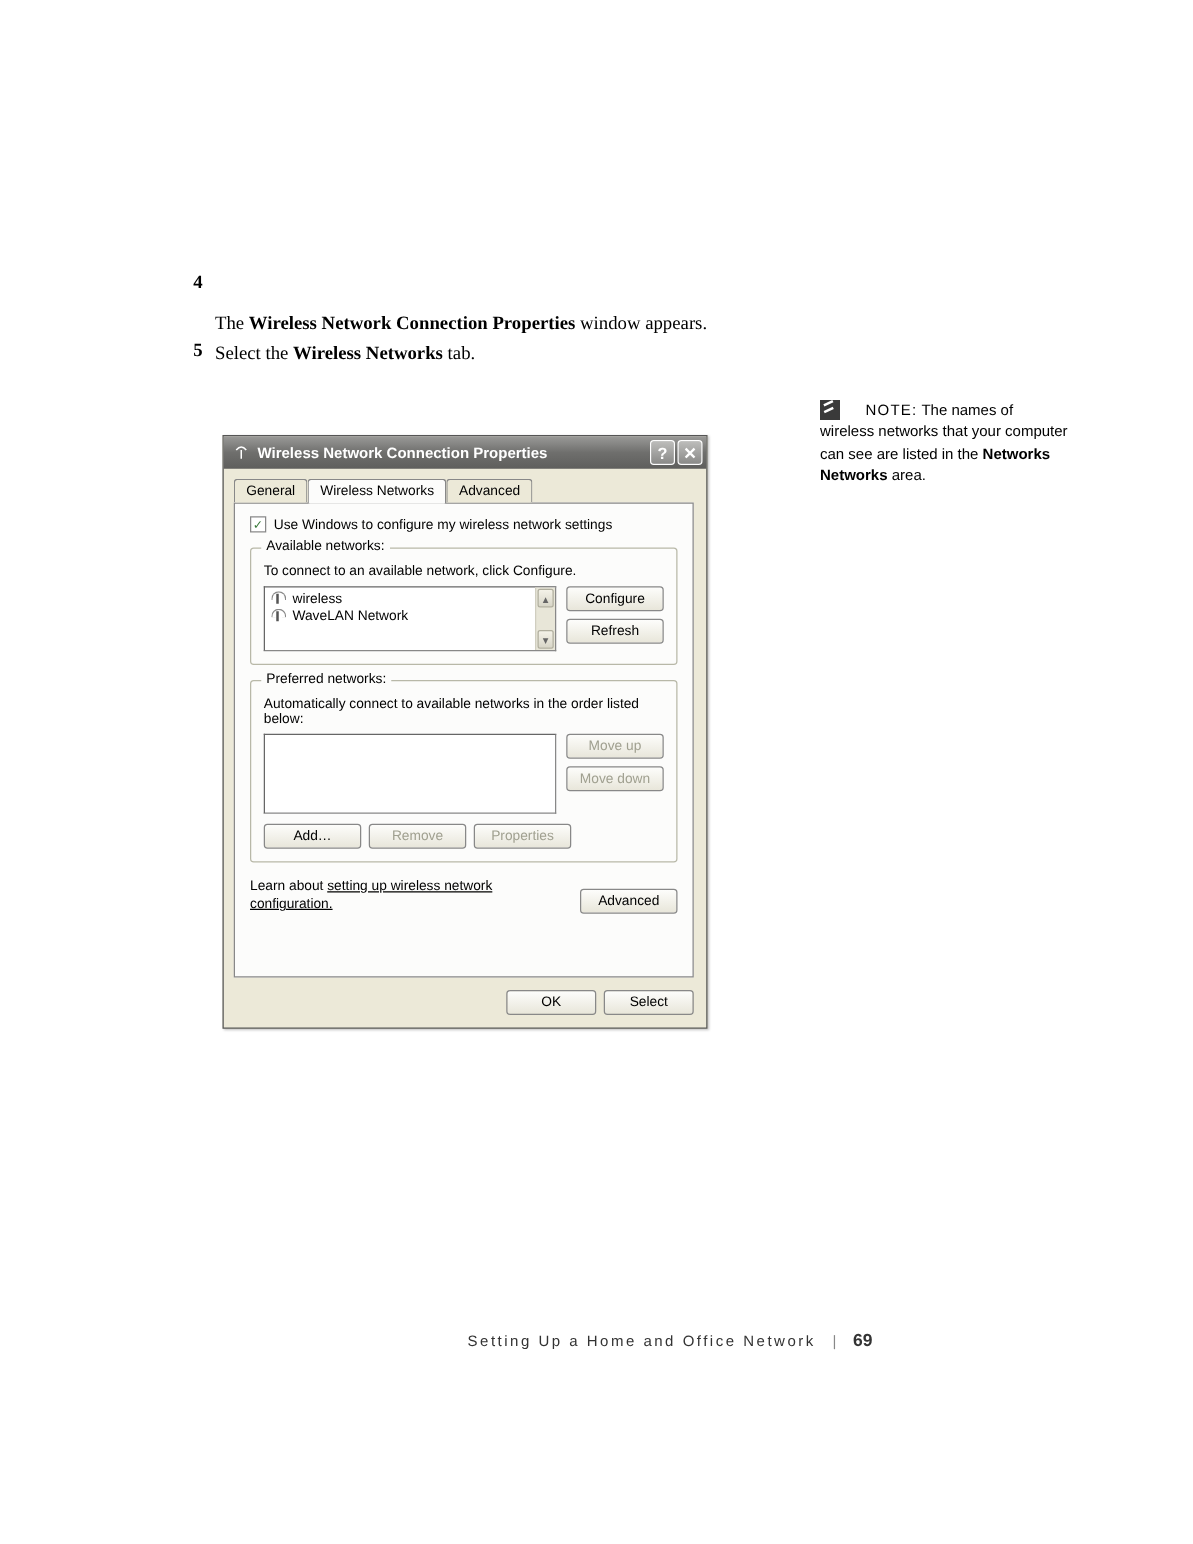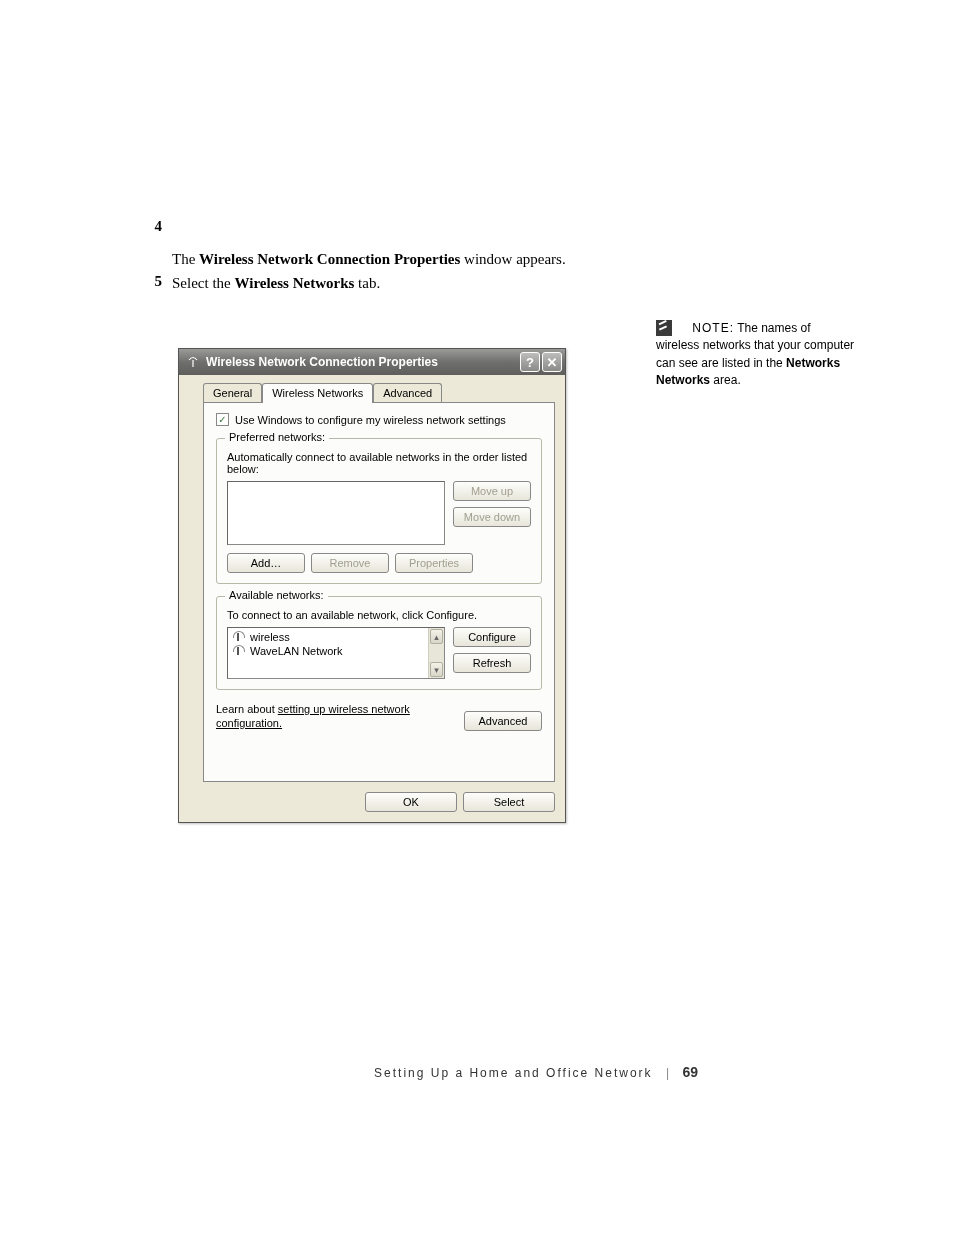--- a/index.html
+++ b/index.html
@@ -110,21 +110,21 @@
     border-radius: 3px;
     margin-left: 2px;
     display: flex;
     align-items: center;
     justify-content: center;
     color: #fff;
     font-weight: bold;
     font-size: 13px;
   }
   .dialog-body {
-    padding: 8px 10px 10px 24px;
+    padding: 8px 10px 10px 8px;
   }
   .tabstrip {
     display: flex;
     align-items: flex-end;
     position: relative;
     z-index: 2;
   }
   .tab {
     background: #ece9d8;
     border: 1px solid #888;
@@ -272,21 +272,21 @@
     gap: 10px;
   }
   .learn-text { font-size: 11px; line-height: 1.3; flex:1; }
   .learn-text .u { text-decoration: underline; }
   .bottom-btns {
     display: flex;
     justify-content: flex-end;
     gap: 6px;
     padding-top: 10px;
   }
-  .bottom-btns .winbtn { width: 92px; }
+  .bottom-btns .winbtn { width: 72px; }
 
   
   .page-footer {
     position: absolute;
     bottom: 155px;
     left: 0;
     width: 762px;
     text-align: center;
     font-family: Tahoma, Verdana, sans-serif;
     font-size: 12px;
@@ -336,39 +336,20 @@
   <div class="dialog-body">
     <div class="tabstrip">
       <div class="tab">General</div>
       <div class="tab active">Wireless Networks</div>
       <div class="tab">Advanced</div>
     </div>
     <div class="tabcontent">
       <div class="checkbox-row">
         <div class="checkbox">✓</div>
         <span>Use Windows to configure my wireless network settings</span>
-      </div>
-
-      <div class="group">
-        <div class="group-title">Preferred networks:</div>
-        <div class="group-desc">Automatically connect to available networks in the order listed below:</div>
-        <div class="listrow">
-          <div class="listbox empty">
-            <div class="list-items"></div>
-          </div>
-          <div class="btncol">
-            <div class="winbtn disabled">Move up</div>
-            <div class="winbtn disabled">Move down</div>
-          </div>
-        </div>
-        <div class="btnrow">
-          <div class="winbtn">Add…</div>
-          <div class="winbtn disabled">Remove</div>
-          <div class="winbtn disabled">Properties</div>
-        </div>
       </div>
 
       <div class="group">
         <div class="group-title">Available networks:</div>
         <div class="group-desc">To connect to an available network, click Configure.</div>
         <div class="listrow">
           <div class="listbox">
             <div class="list-items">
               <div class="list-item">
                 <span class="antenna-icon"></span>
@@ -385,20 +366,39 @@
               <div class="scroll-btn">▾</div>
             </div>
           </div>
           <div class="btncol">
             <div class="winbtn">Configure</div>
             <div class="winbtn">Refresh</div>
           </div>
         </div>
       </div>
 
+      <div class="group">
+        <div class="group-title">Preferred networks:</div>
+        <div class="group-desc">Automatically connect to available networks in the order listed below:</div>
+        <div class="listrow">
+          <div class="listbox empty">
+            <div class="list-items"></div>
+          </div>
+          <div class="btncol">
+            <div class="winbtn disabled">Move up</div>
+            <div class="winbtn disabled">Move down</div>
+          </div>
+        </div>
+        <div class="btnrow">
+          <div class="winbtn">Add…</div>
+          <div class="winbtn disabled">Remove</div>
+          <div class="winbtn disabled">Properties</div>
+        </div>
+      </div>
+
       <div class="learn-row">
         <div class="learn-text">
           <span>Learn about </span><span class="u">setting up wireless network configuration.</span>
         </div>
         <div class="winbtn" style="width:78px">Advanced</div>
       </div>
     </div>
 
     <div class="bottom-btns">
       <div class="winbtn">OK</div>

